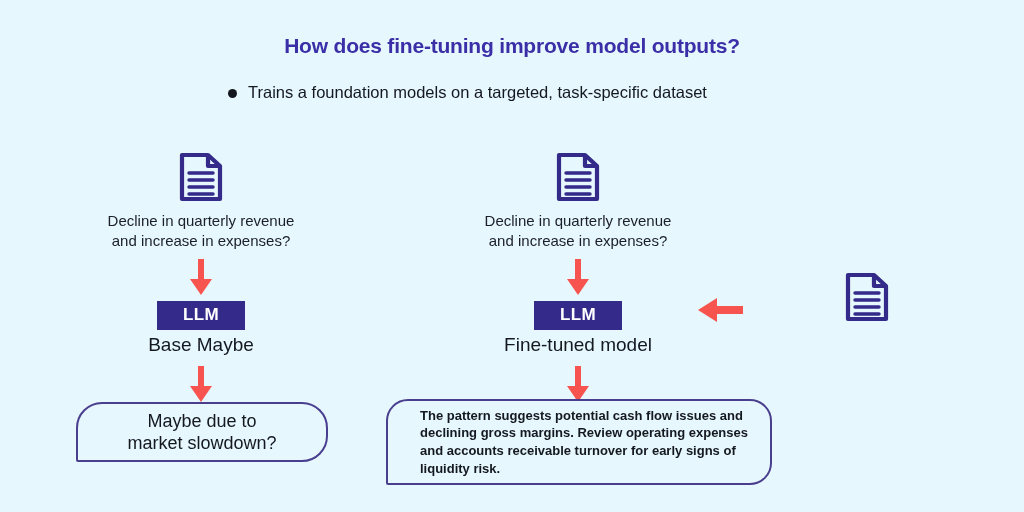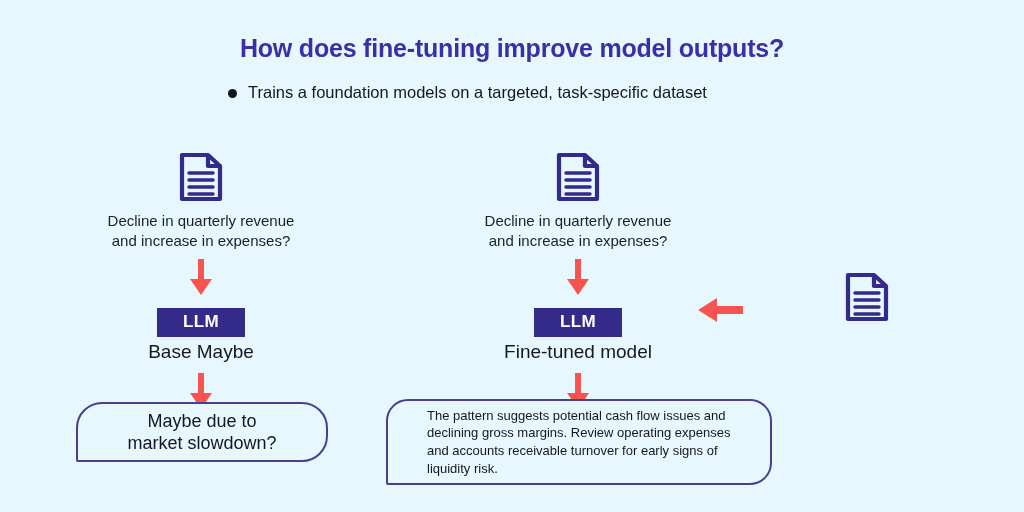--- a/index.html
+++ b/index.html
@@ -20,21 +20,21 @@
     height: 512px;
   }
 
   
   .title {
     position: absolute;
     left: 0;
     top: 34px;
     width: 1024px;
     text-align: center;
-    font-size: 25px;
+    font-size: 21px;
     font-weight: bold;
     color: #3b2fa8;
     letter-spacing: -0.2px;
   }
 
   
   .bullets {
     position: absolute;
     left: 228px;
     top: 82px;
@@ -88,21 +88,20 @@
 
   .llm-badge {
     display: inline-block;
     background: #332a8a;
     color: #ffffff;
     font-size: 17px;
     font-weight: bold;
     padding: 5px 26px 6px 26px;
     line-height: 1.05;
     letter-spacing: 0.3px;
-    margin-top: 7px;
   }
 
   .model-label {
     margin-top: 4px;
     font-size: 19px;
     color: #14181f;
     line-height: 1.2;
   }
 
   
@@ -133,26 +132,25 @@
     left: 386px;
     top: 399px;
     width: 386px;
     height: 86px;
     border-radius: 22px 22px 22px 2px;
     display: flex;
     align-items: center;
   }
   .bubble-right .bubble-text {
     font-size: 13px;
-    font-weight: normal;
+    font-weight: bold;
     line-height: 1.36;
     color: #14181f;
     text-align: left;
     padding: 0 22px 0 32px;
-    margin-left: 7px;
   }
 
   
   .annotation {
     position: absolute;
     left: 744px;
     top: 272px;
     width: 246px;
     text-align: center;
   }

